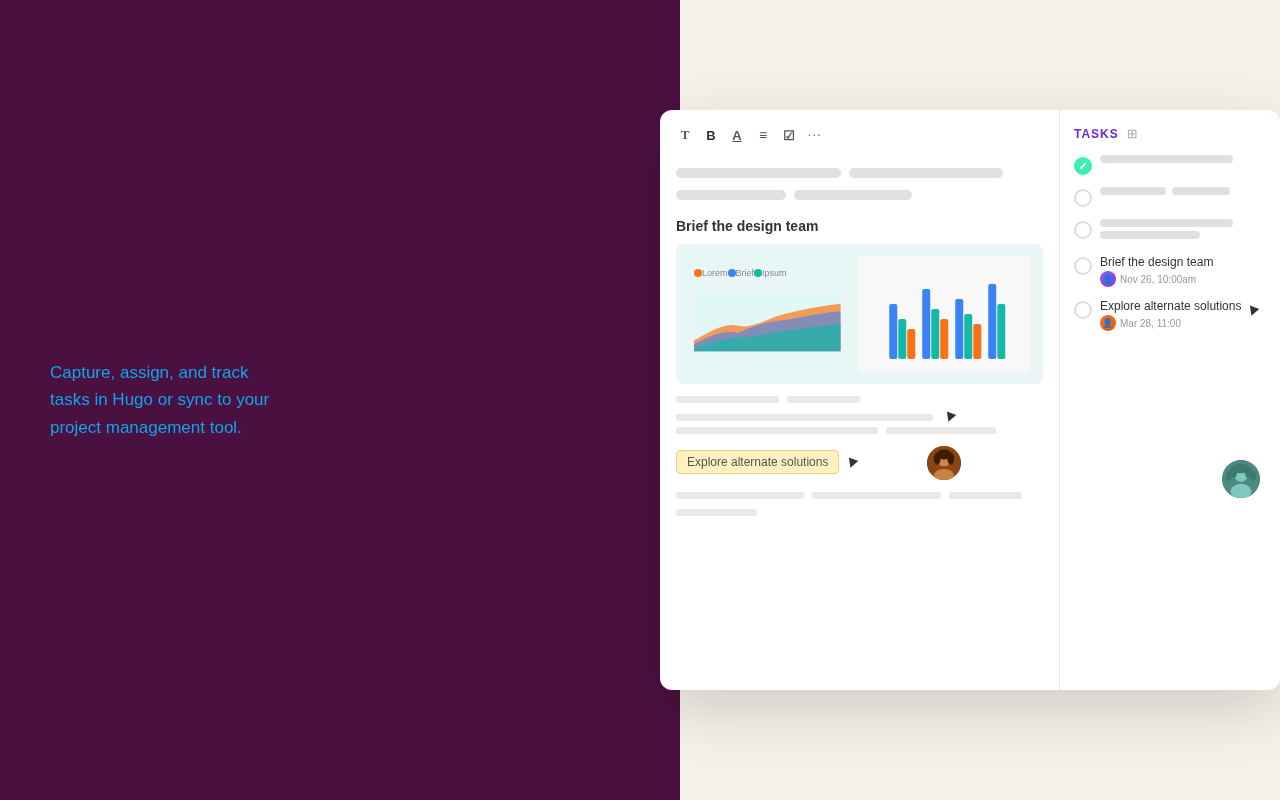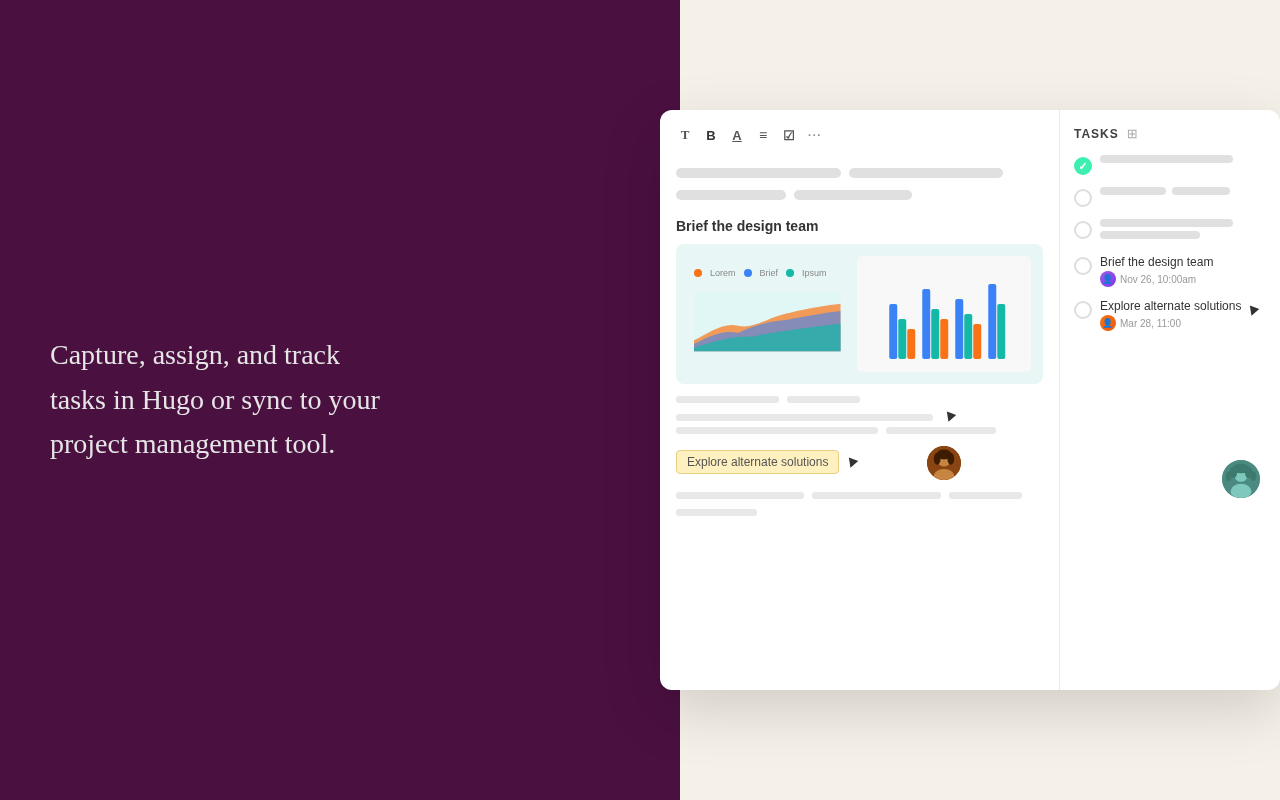--- a/index.html
+++ b/index.html
@@ -22,23 +22,23 @@
       font-weight: 900;
       font-size: 72px;
       line-height: 1.05;
       color: #3ef0e0;
       text-transform: uppercase;
       letter-spacing: -1px;
       margin-bottom: 36px;
     }
 
     .hero-subtitle {
-      font-family: Liberation Serif, serif;
-      font-size: 28px;
-      color: #e5e5e5;
+      font-family: Liberation Sans, sans-serif;
+      font-size: 17px;
+      color: #0ea5e9;
       line-height: 1.6;
       font-weight: 400;
     }
 
     
     .right-panel {
       width: 600px;
       height: 800px;
       background-color: #f5f0e8;
       display: flex;
@@ -174,21 +174,21 @@
     .tasks-header {
       display: flex;
       align-items: center;
       gap: 8px;
       margin-bottom: 14px;
     }
 
     .tasks-title {
       font-size: 12px;
       font-weight: 700;
-      color: #404040;
+      color: #6d28d9;
       letter-spacing: 1px;
       text-transform: uppercase;
     }
 
     .task-item {
       display: flex;
       align-items: flex-start;
       gap: 8px;
       margin-bottom: 12px;
     }
@@ -248,21 +248,20 @@
 
     
     .legend-dot {
       width: 8px;
       height: 8px;
       border-radius: 50%;
       display: inline-block;
     }
     .legend-area {
       display: flex;
-      gap: 8px;
       margin-bottom: 4px;
       align-items: center;
     }
     .legend-label {
       font-size: 9px;
       color: #888;
     }
     .bottom-line {
       height: 7px;
       border-radius: 3px;

